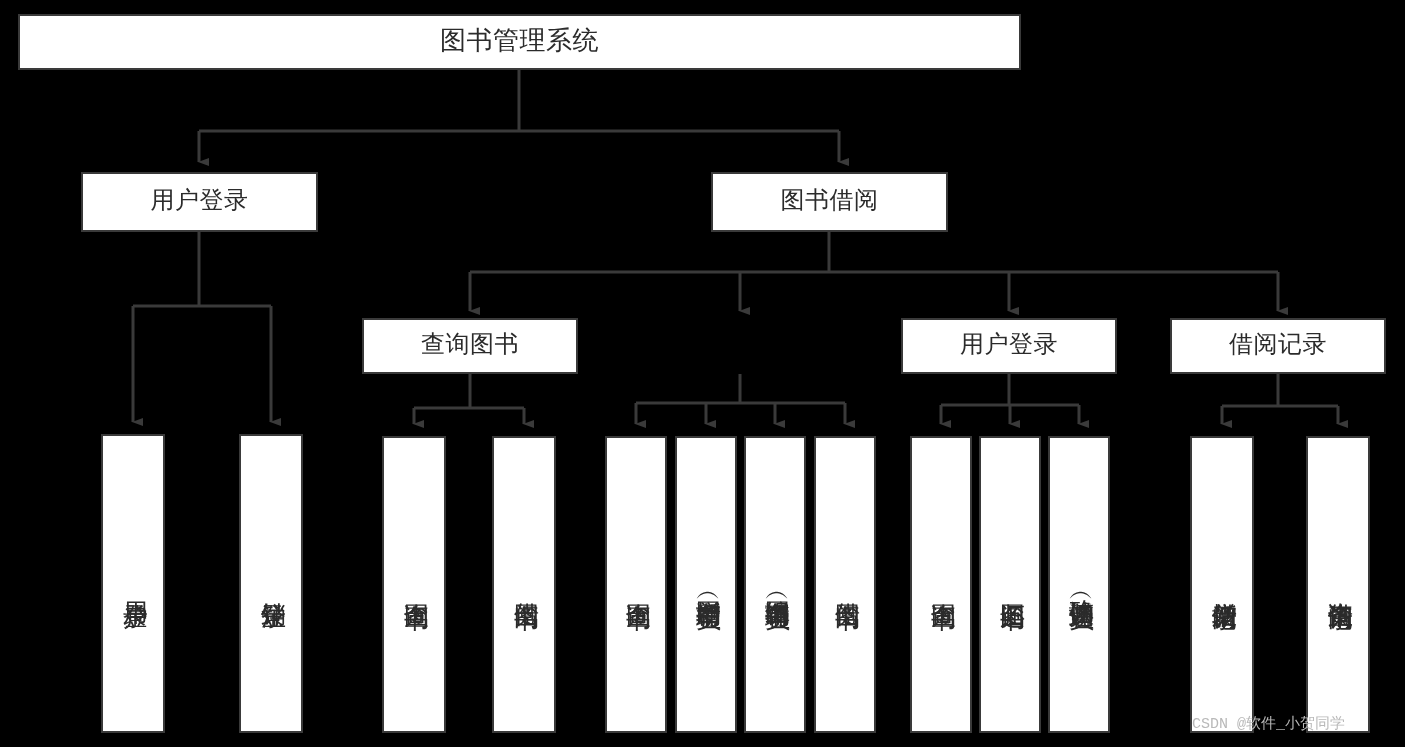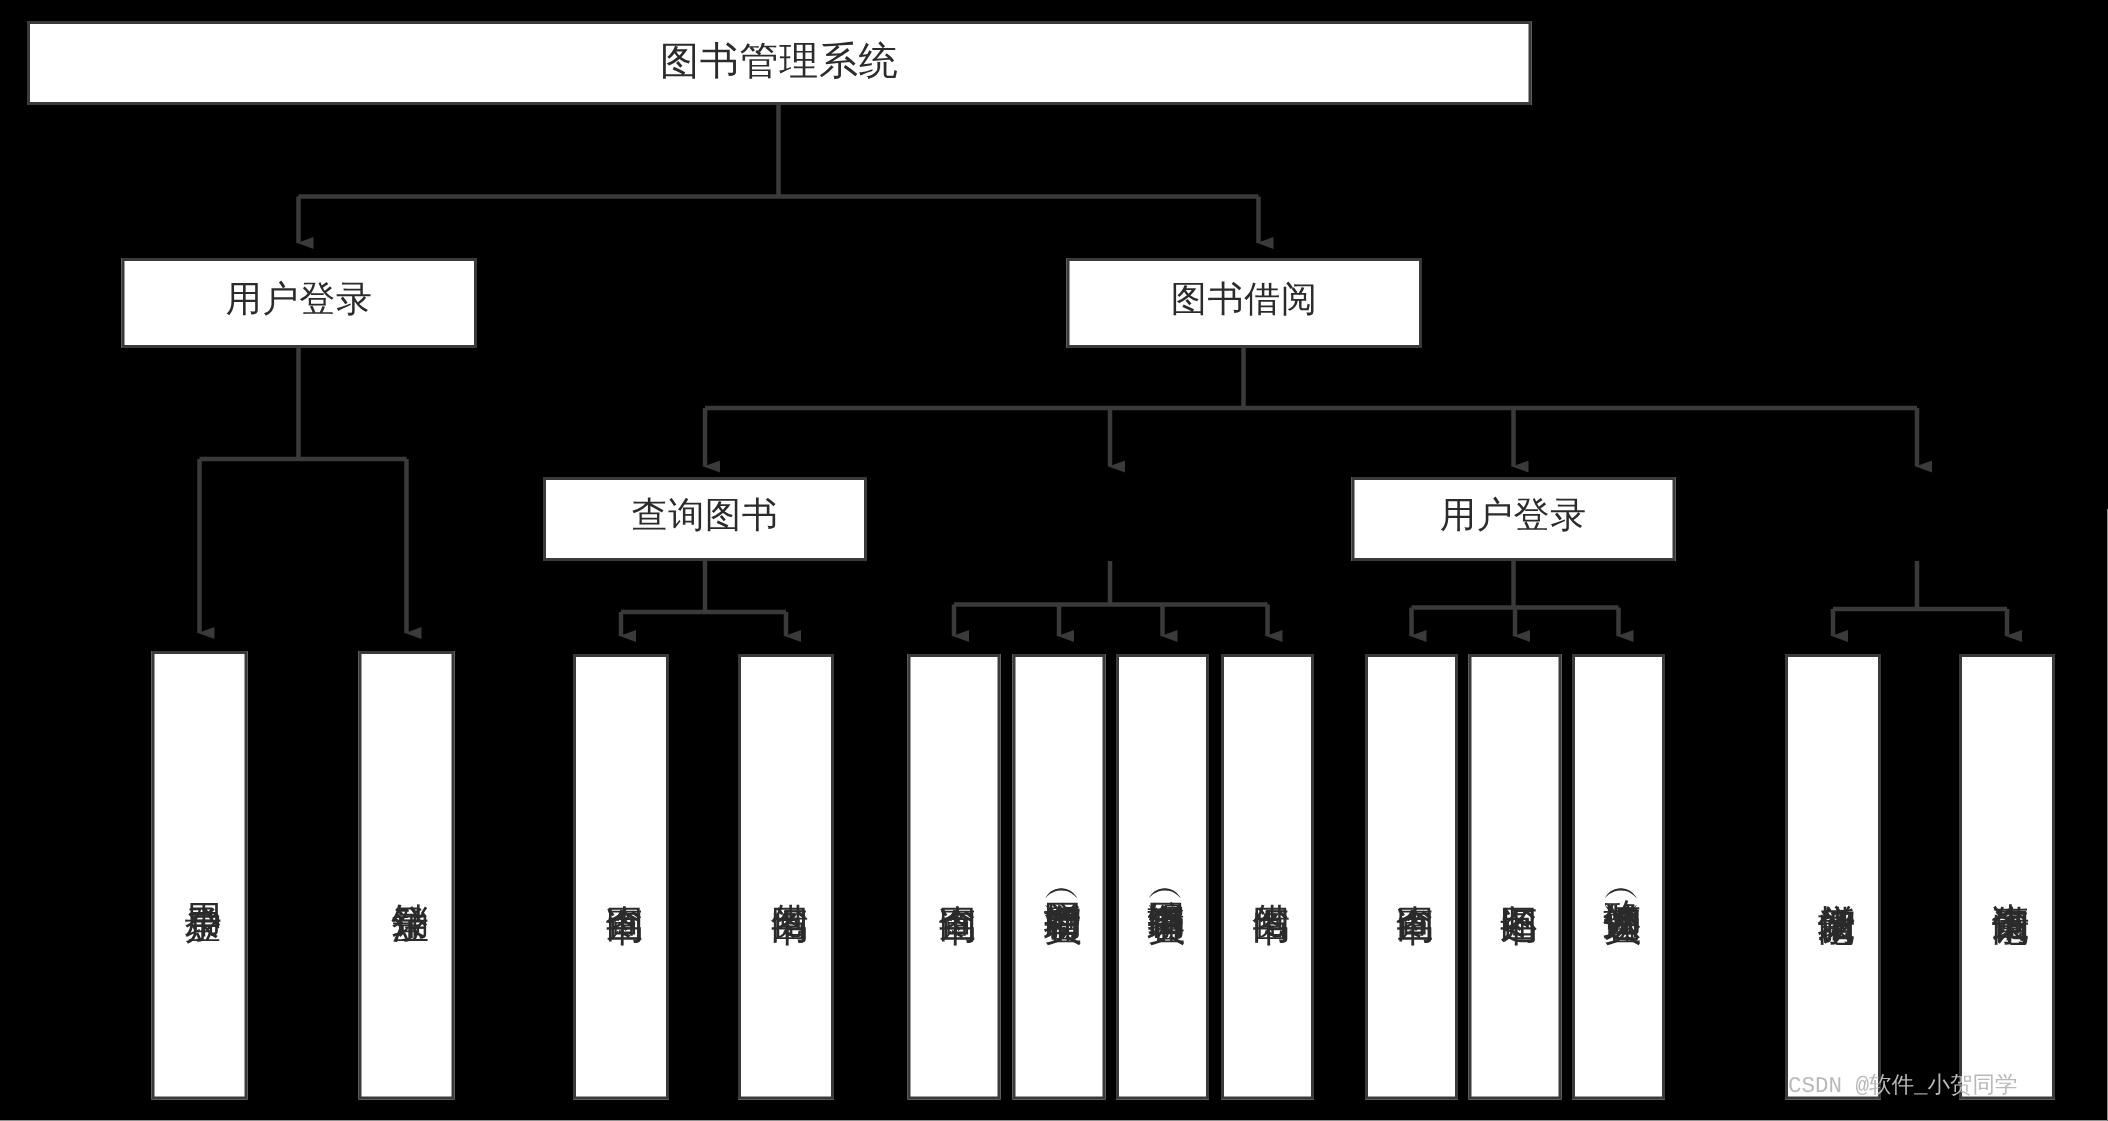--- a/index.html
+++ b/index.html
@@ -148,20 +148,23 @@
 
   <div class="node branch horiz" style="left:362px; top:318px; width:216px; height:56px;">
     <span class="node-label">查询图书</span>
   </div>
 
 
   <div class="node branch horiz" style="left:901px; top:318px; width:216px; height:56px;">
     <span class="node-label">用户登录</span>
   </div>
 
+  <div class="node branch horiz" style="left:1170px; top:318px; width:216px; height:56px;">
+    <span class="node-label">借阅记录</span>
+  </div>
 
   <div class="node leaf" style="left:101px; top:434px; width:64px; height:299px;">
     <span class="node-label">用户登录</span>
   </div>
 
   <div class="node leaf" style="left:239px; top:434px; width:64px; height:299px;">
     <span class="node-label">注销登录</span>
   </div>
 
   <div class="node leaf" style="left:382px; top:436px; width:64px; height:297px;">

